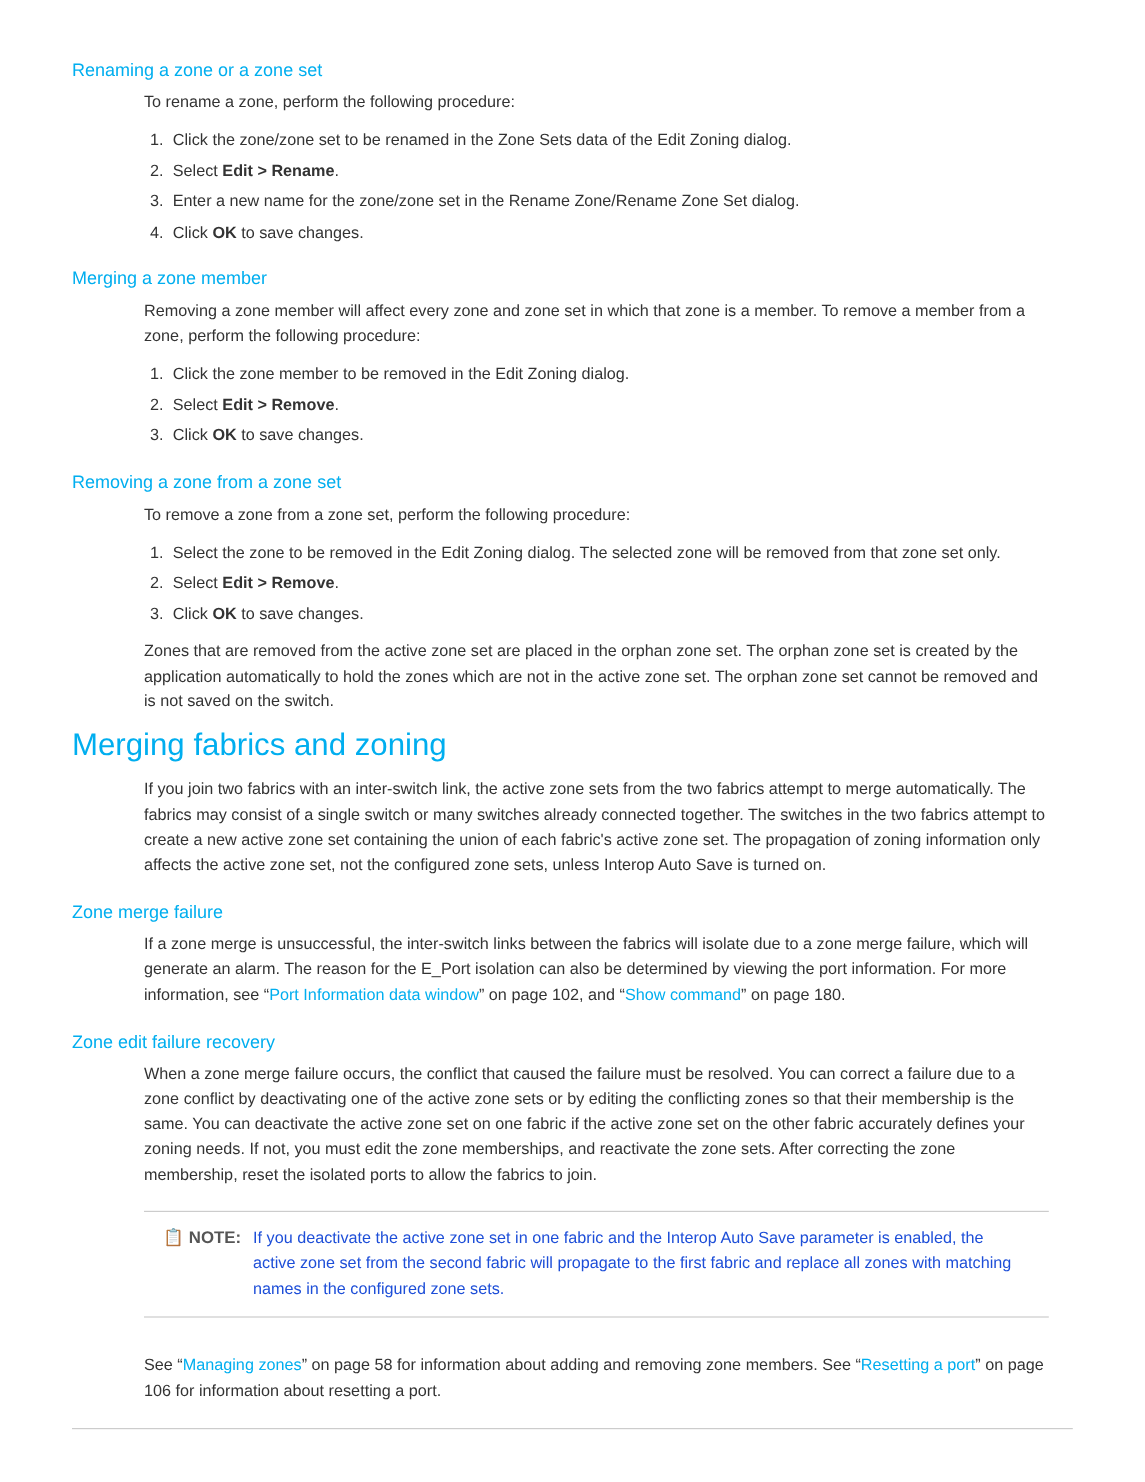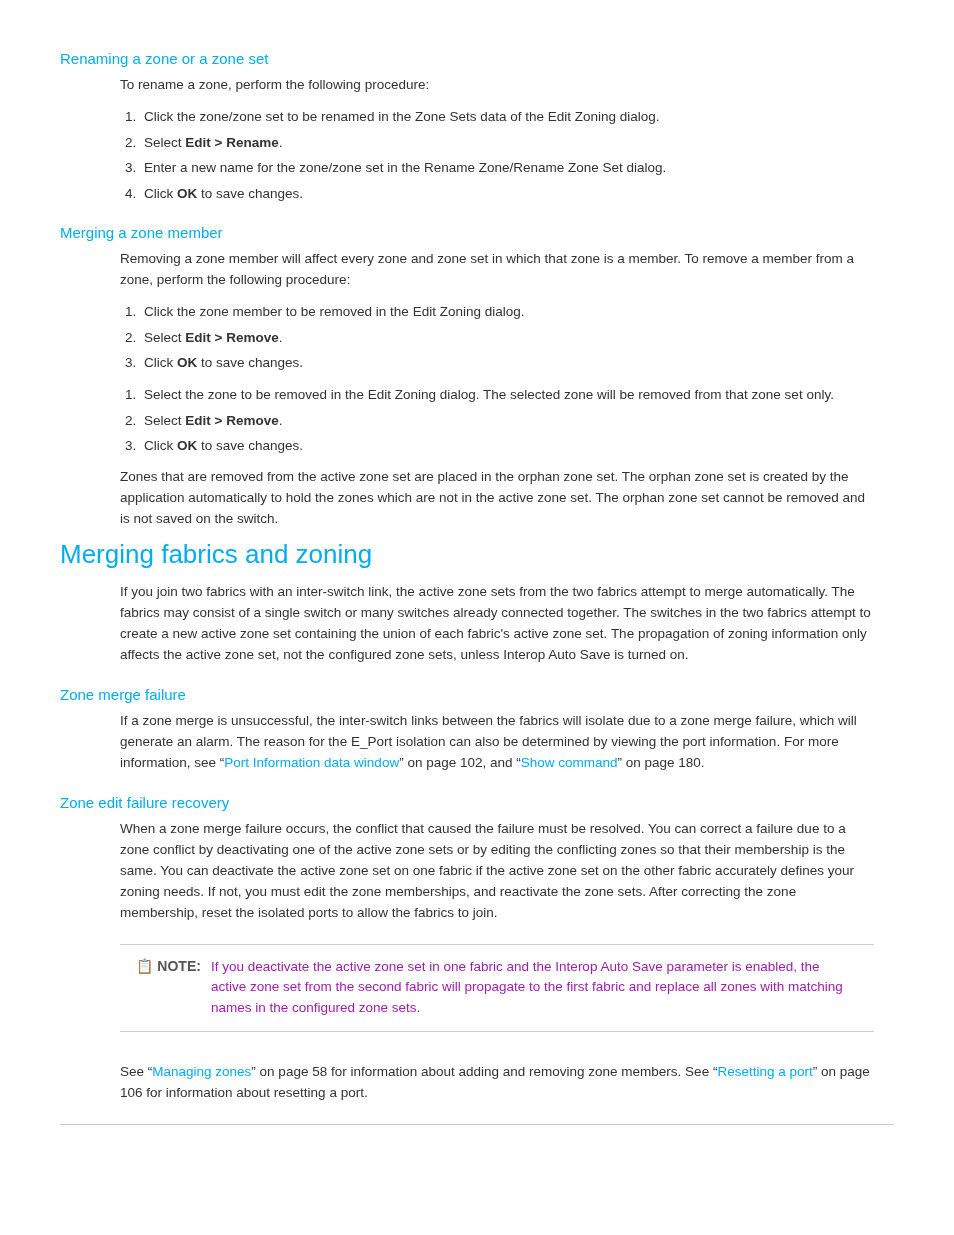--- a/index.html
+++ b/index.html
@@ -81,21 +81,21 @@
     .note-icon {
       font-size: 14px;
       color: #555;
       white-space: nowrap;
       margin-top: 1px;
     }
 
     .note-text {
       font-size: 13.5px;
       line-height: 1.55;
-      color: #a21caf;
+      color: #1d4ed8;
     }
 
     .footer-area {
       margin-top: 20px;
       padding-top: 10px;
     }
 
     hr.footer-rule {
       border: none;
       border-top: 1px solid #ccc;
@@ -121,21 +121,23 @@
   <h2 class="section-heading">Merging a zone member</h2>
   <div class="content-indent">
     <p>Removing a zone member will affect every zone and zone set in which that zone is a member. To remove a member from a zone, perform the following procedure:</p>
     <ol>
       <li>Click the zone member to be removed in the Edit Zoning dialog.</li>
       <li>Select <span class="bold">Edit &gt; Remove</span>.</li>
       <li>Click <span class="bold">OK</span> to save changes.</li>
     </ol>
   </div>
 
+  <h2 class="section-heading">Removing a zone from a zone set</h2>
   <div class="content-indent">
+    <p>To remove a zone from a zone set, perform the following procedure:</p>
     <ol>
       <li>Select the zone to be removed in the Edit Zoning dialog. The selected zone will be removed from that zone set only.</li>
       <li>Select <span class="bold">Edit &gt; Remove</span>.</li>
       <li>Click <span class="bold">OK</span> to save changes.</li>
     </ol>
     <p>Zones that are removed from the active zone set are placed in the orphan zone set. The orphan zone set is created by the application automatically to hold the zones which are not in the active zone set. The orphan zone set cannot be removed and is not saved on the switch.</p>
   </div>
 
   <h1 class="major-heading">Merging fabrics and zoning</h1>
   <div class="content-indent">

